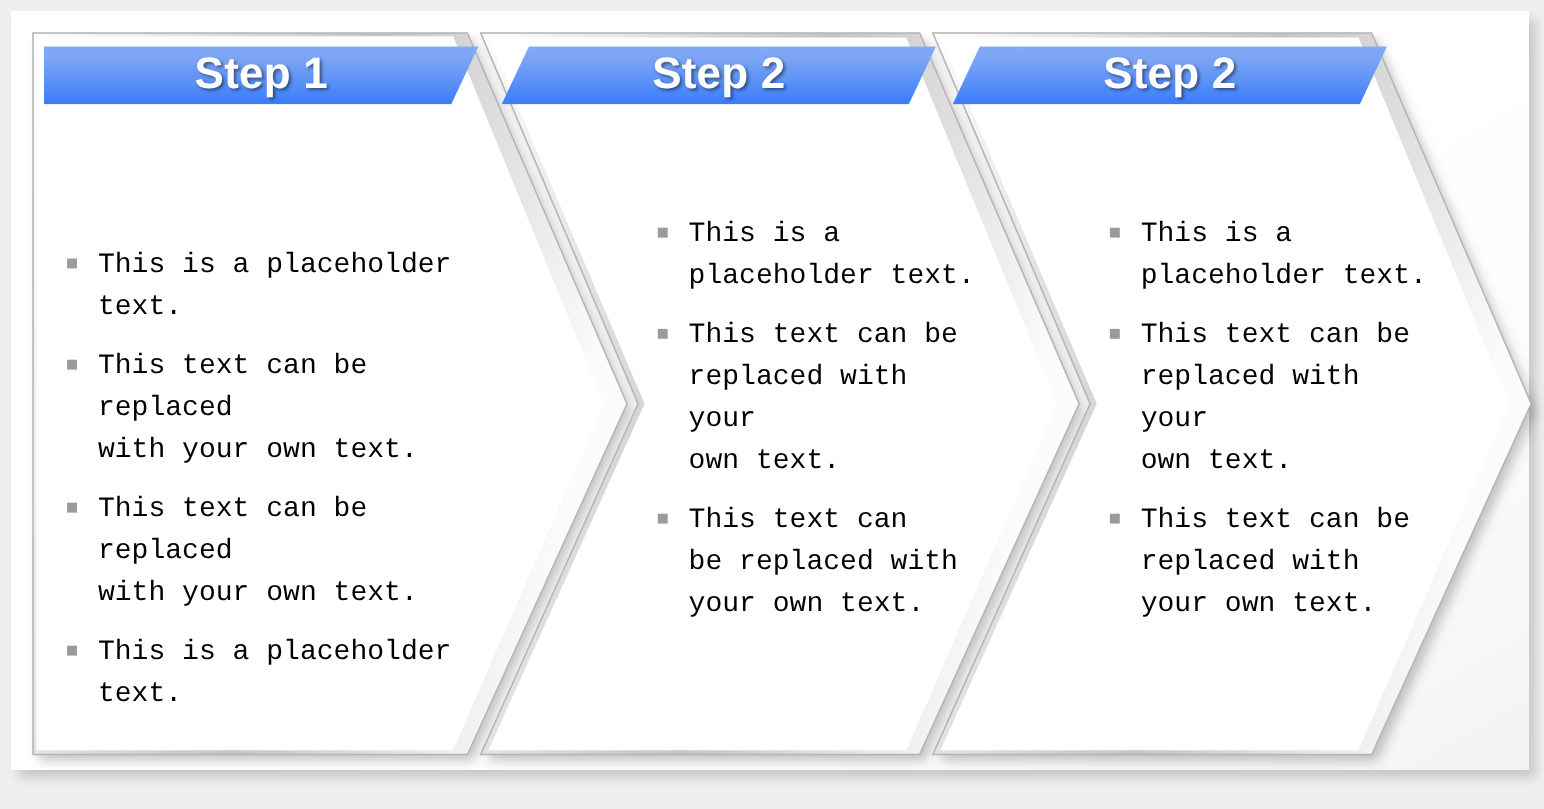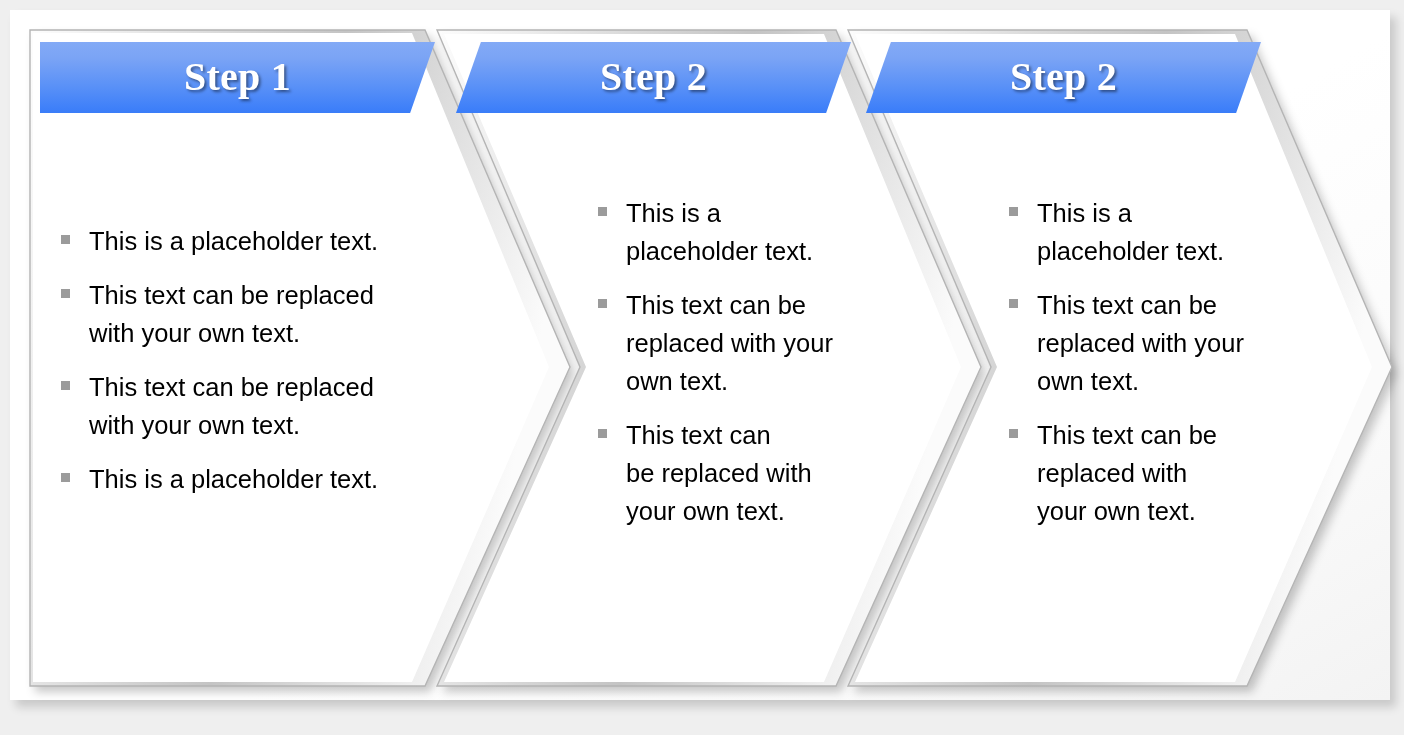--- a/index.html
+++ b/index.html
@@ -45,28 +45,27 @@
   
   .step-col {
     position: absolute;
     top: 0;
     height: 735px;
   }
 
   
   .banner {
     position: absolute;
-    height: 71px;
+    height: 53px;
     top: 42px;
     background: linear-gradient(to bottom, #83aaf6 0%, #7ba4f5 22%, #5a91f7 62%, #3f80f9 93%, #3a7df8 100%);
     box-shadow: 3px 4px 5px rgba(0,0,0,0.30);
     display: flex;
     align-items: center;
     justify-content: center;
-    font-family: Liberation Serif, serif;
   }
   .banner-label {
     color: #ffffff;
     font-size: 40px;
     font-weight: bold;
     letter-spacing: 0.2px;
     text-shadow: 2px 2px 3px rgba(0,0,0,0.45);
     transform: translateY(-1px);
     white-space: nowrap;
   }
@@ -88,20 +87,21 @@
     width: 395px;
     clip-path: polygon(6.3% 0, 100% 0, 93.7% 100%, 0 100%);
   }
 
   
   .bullets {
     position: absolute;
     list-style: none;
     margin: 0;
     padding: 0;
+    font-family: Liberation Mono, monospace;
   }
   .bullet-item {
     position: relative;
     padding-left: 32px;
     margin-bottom: 16px;
     font-size: 25.5px;
     line-height: 38px;
     color: #000000;
   }
   .bullet-marker {

